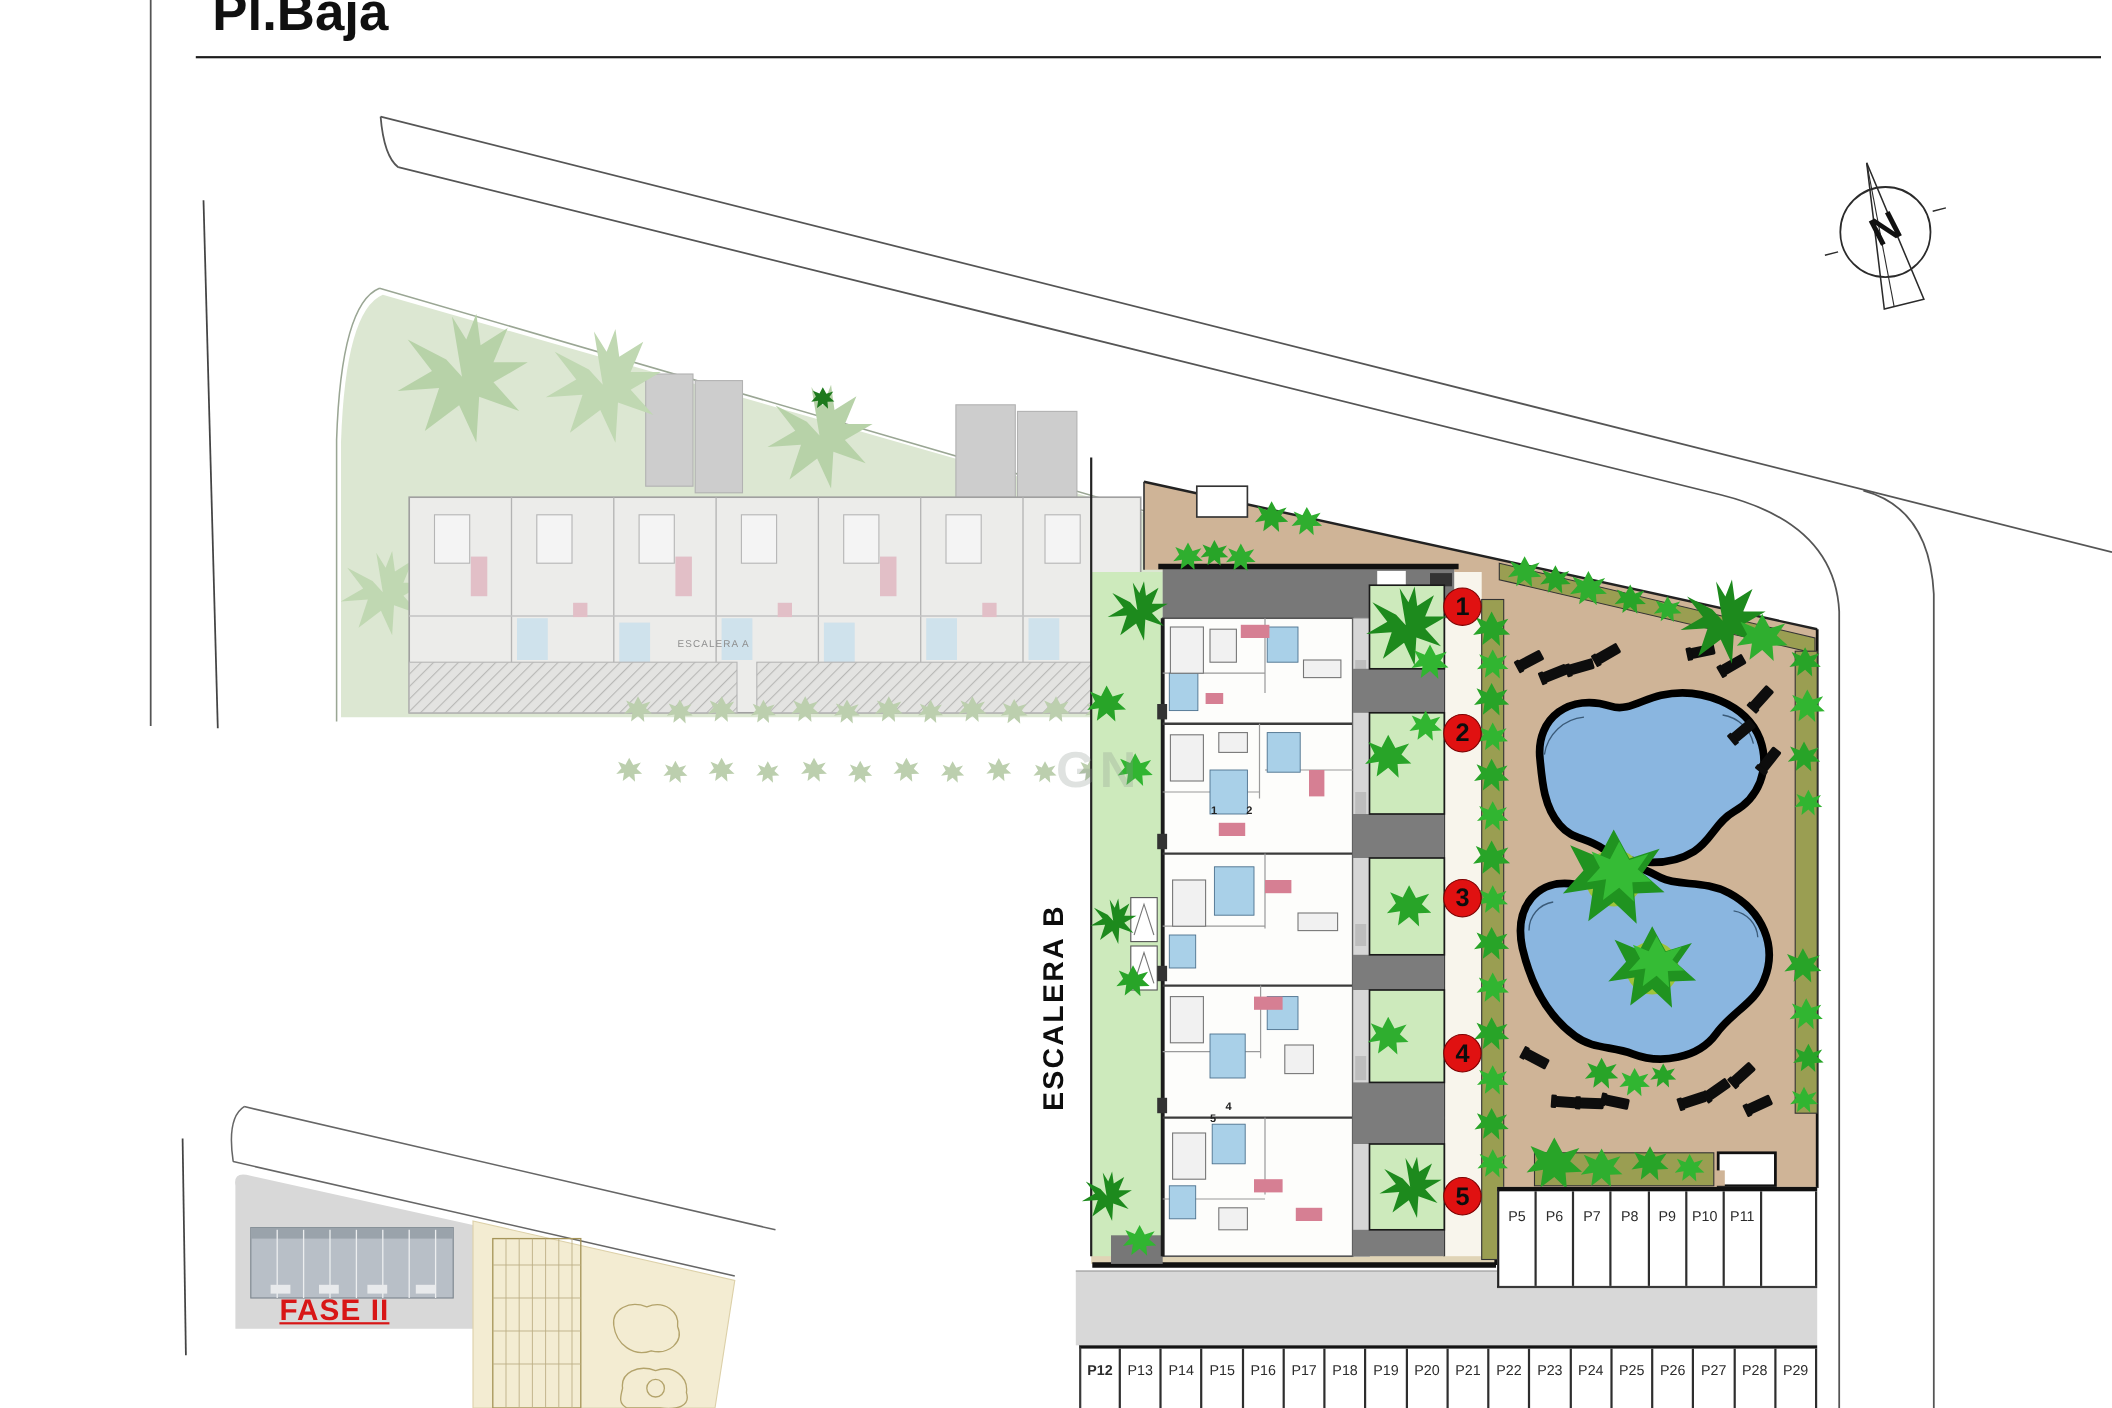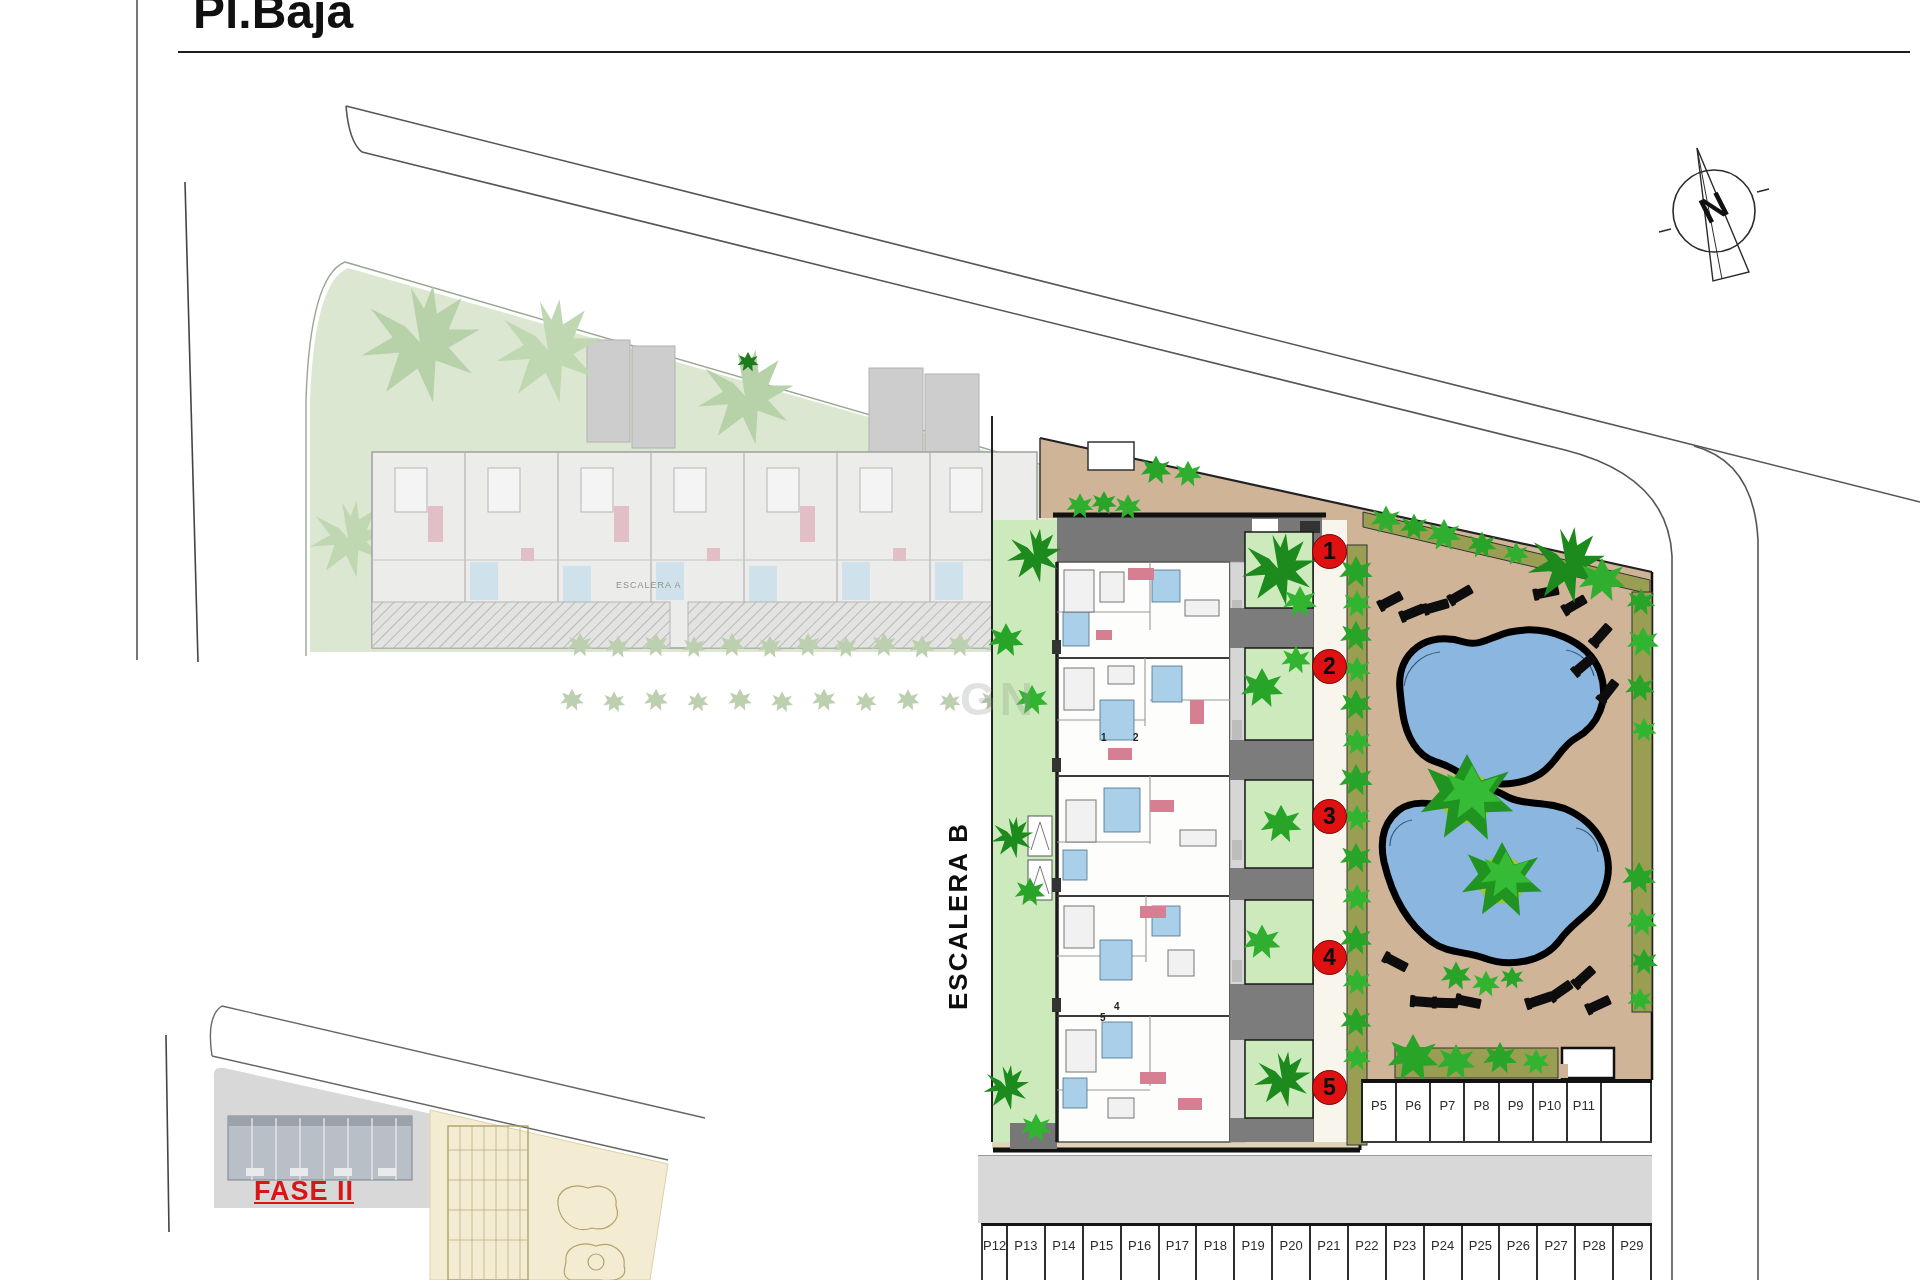--- a/index.html
+++ b/index.html
@@ -14,28 +14,28 @@
   .esc-a{left:616px;top:580px;font-size:9px;color:#8f8f8f;letter-spacing:1px;text-align:right;}
   .fase2{left:254px;top:1176px;font-size:27px;font-weight:900;color:#d81616;letter-spacing:1px;text-decoration:underline;}
   .wm{left:960px;top:632px;font-size:46px;font-weight:800;color:rgba(140,150,144,0.28);letter-spacing:4px;margin-top:40px;}
   .ncompass{left:1714px;top:208px;transform:translate(-50%,-50%) rotate(-27deg);
             font-size:36px;font-weight:900;color:#111;}
   .marker{width:35px;height:35px;border-radius:50%;background:#e01111;border:1.5px solid #7d0000;
           color:#0d0d0d;font-size:23px;font-weight:800;display:flex;align-items:center;justify-content:center;box-sizing:border-box;}
   .roomnum{font-size:10px;font-weight:700;color:#222;}
   .road-band{left:978px;top:1155px;width:674px;height:68px;background:#d8d8d8;border-top:1.5px solid #9a9a9a;box-sizing:border-box;}
   .prow{display:flex;background:#fff;box-sizing:border-box;z-index:4;}
-  .prow-east{left:1361px;top:1079px;width:291px;height:64px;border-top:4px solid #111;
+  .prow-east{left:1361px;top:1079px;width:291px;height:92px;border-top:4px solid #111;
              border-left:2px solid #222;border-bottom:2px solid #3a3a3a;}
   .prow-south{left:981px;top:1223px;width:671px;height:57px;border-top:3px solid #141414;border-left:2px solid #3a3a3a;}
   .pr-cell{flex:1;border-right:2px solid #2e2e2e;font-size:13px;color:#2b2b2b;text-align:center;box-sizing:border-box;}
   .prow-east .pr-cell{padding-top:15px;}
   .prow-south .pr-cell{padding-top:12px;}
   .pr-cell.empty{flex:none;width:50px;}
-  .pr-cell.wide{flex:none;width:25px;}
+  .pr-cell.wide{flex:none;width:36px;font-weight:bold;}
 </style>
 </head>
 <body>
 
 <div id="canvas">
 
 <svg id="bg" viewBox="0 0 1920 1280" xmlns="http://www.w3.org/2000/svg">
   <defs>
     <pattern id="hatch" width="8" height="8" patternUnits="userSpaceOnUse" patternTransform="rotate(45)">
       <rect width="8" height="8" fill="#e3e3e1"></rect>

